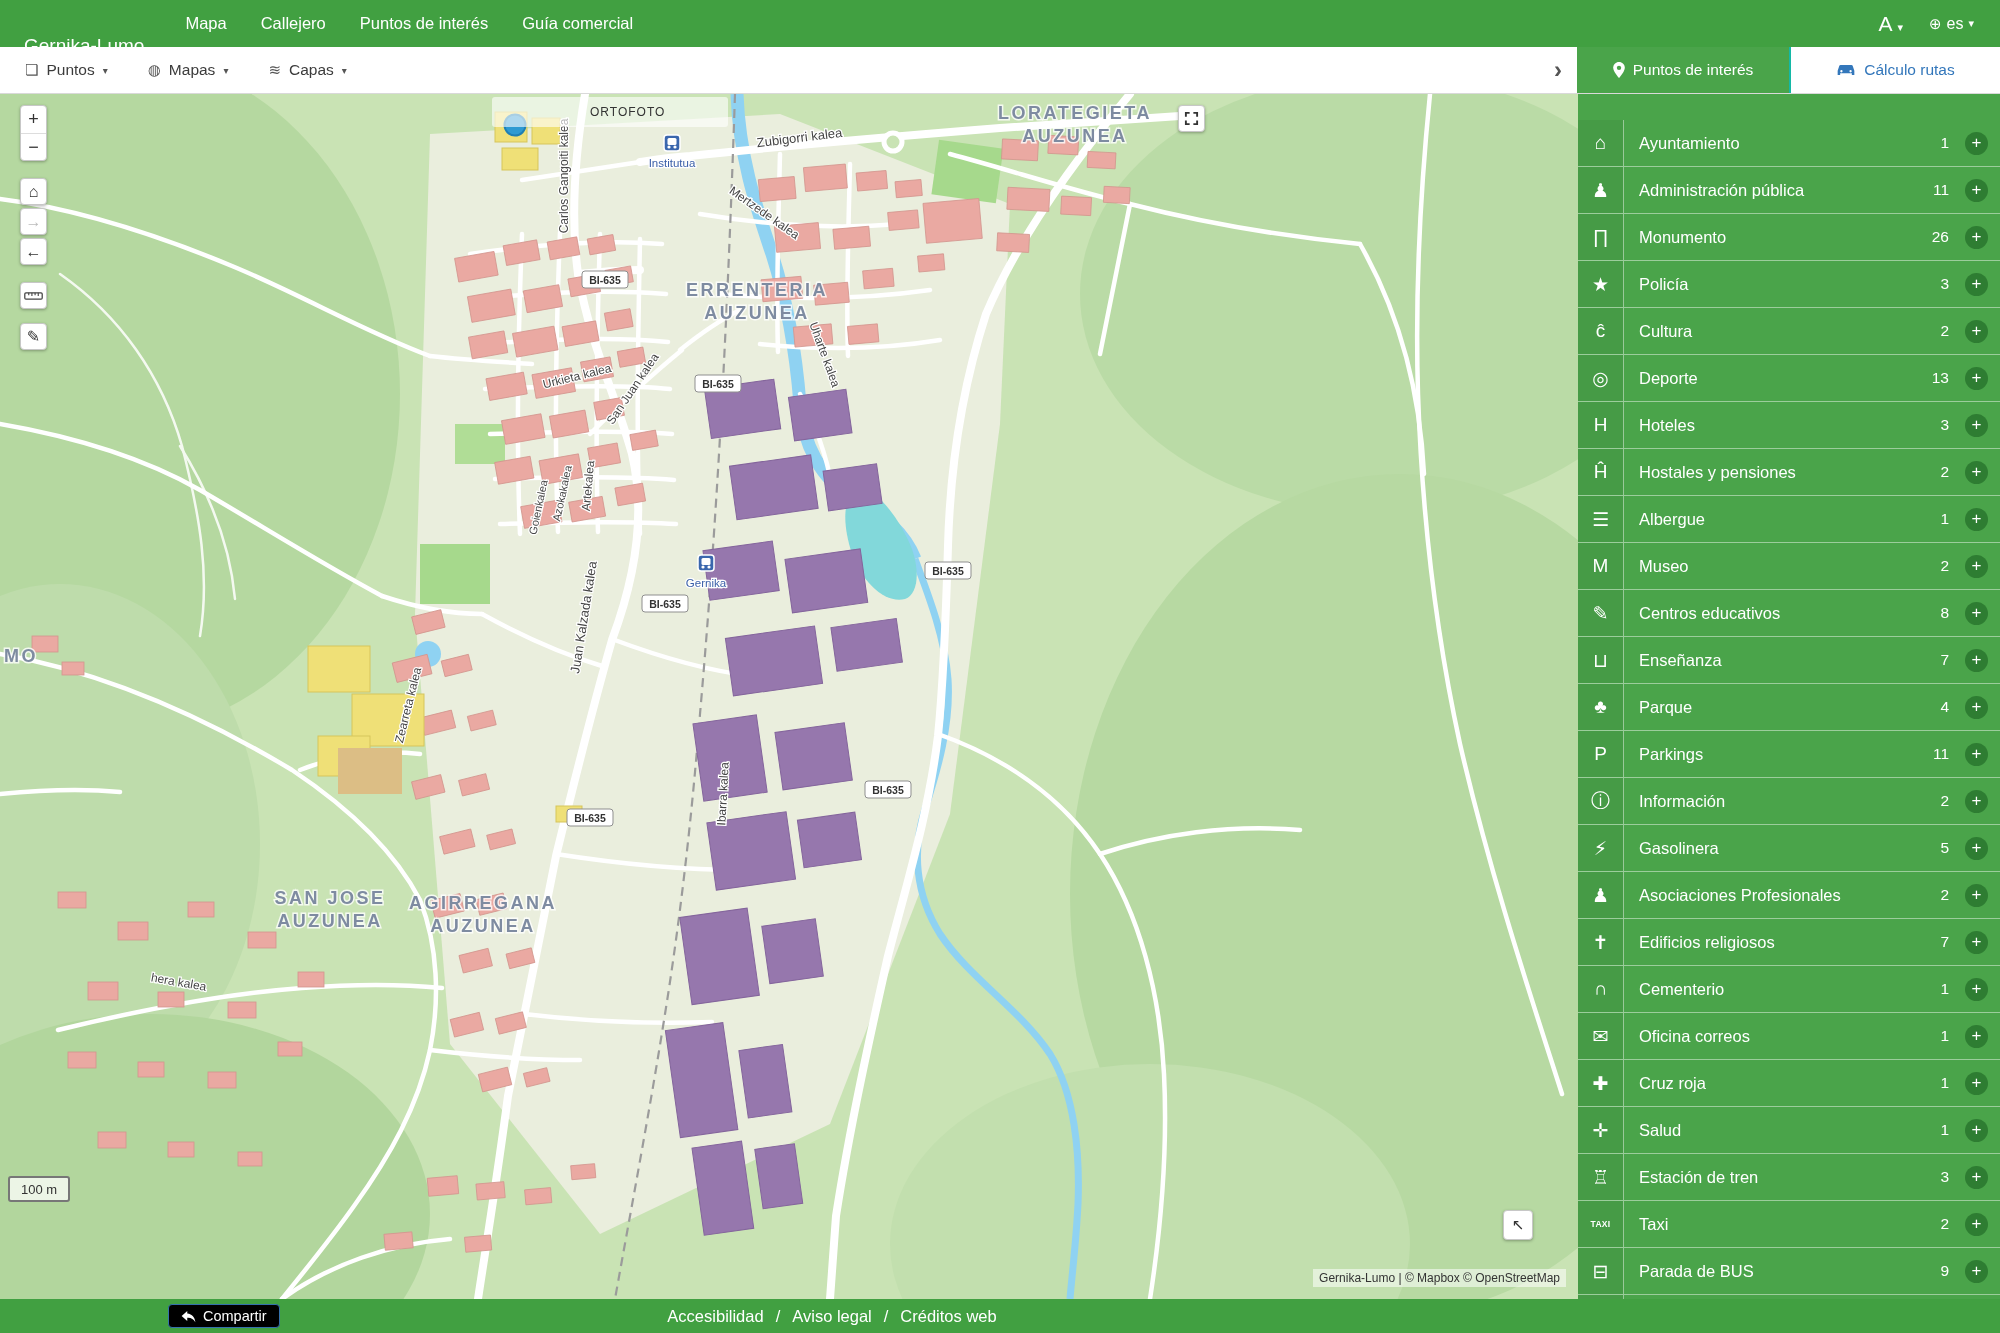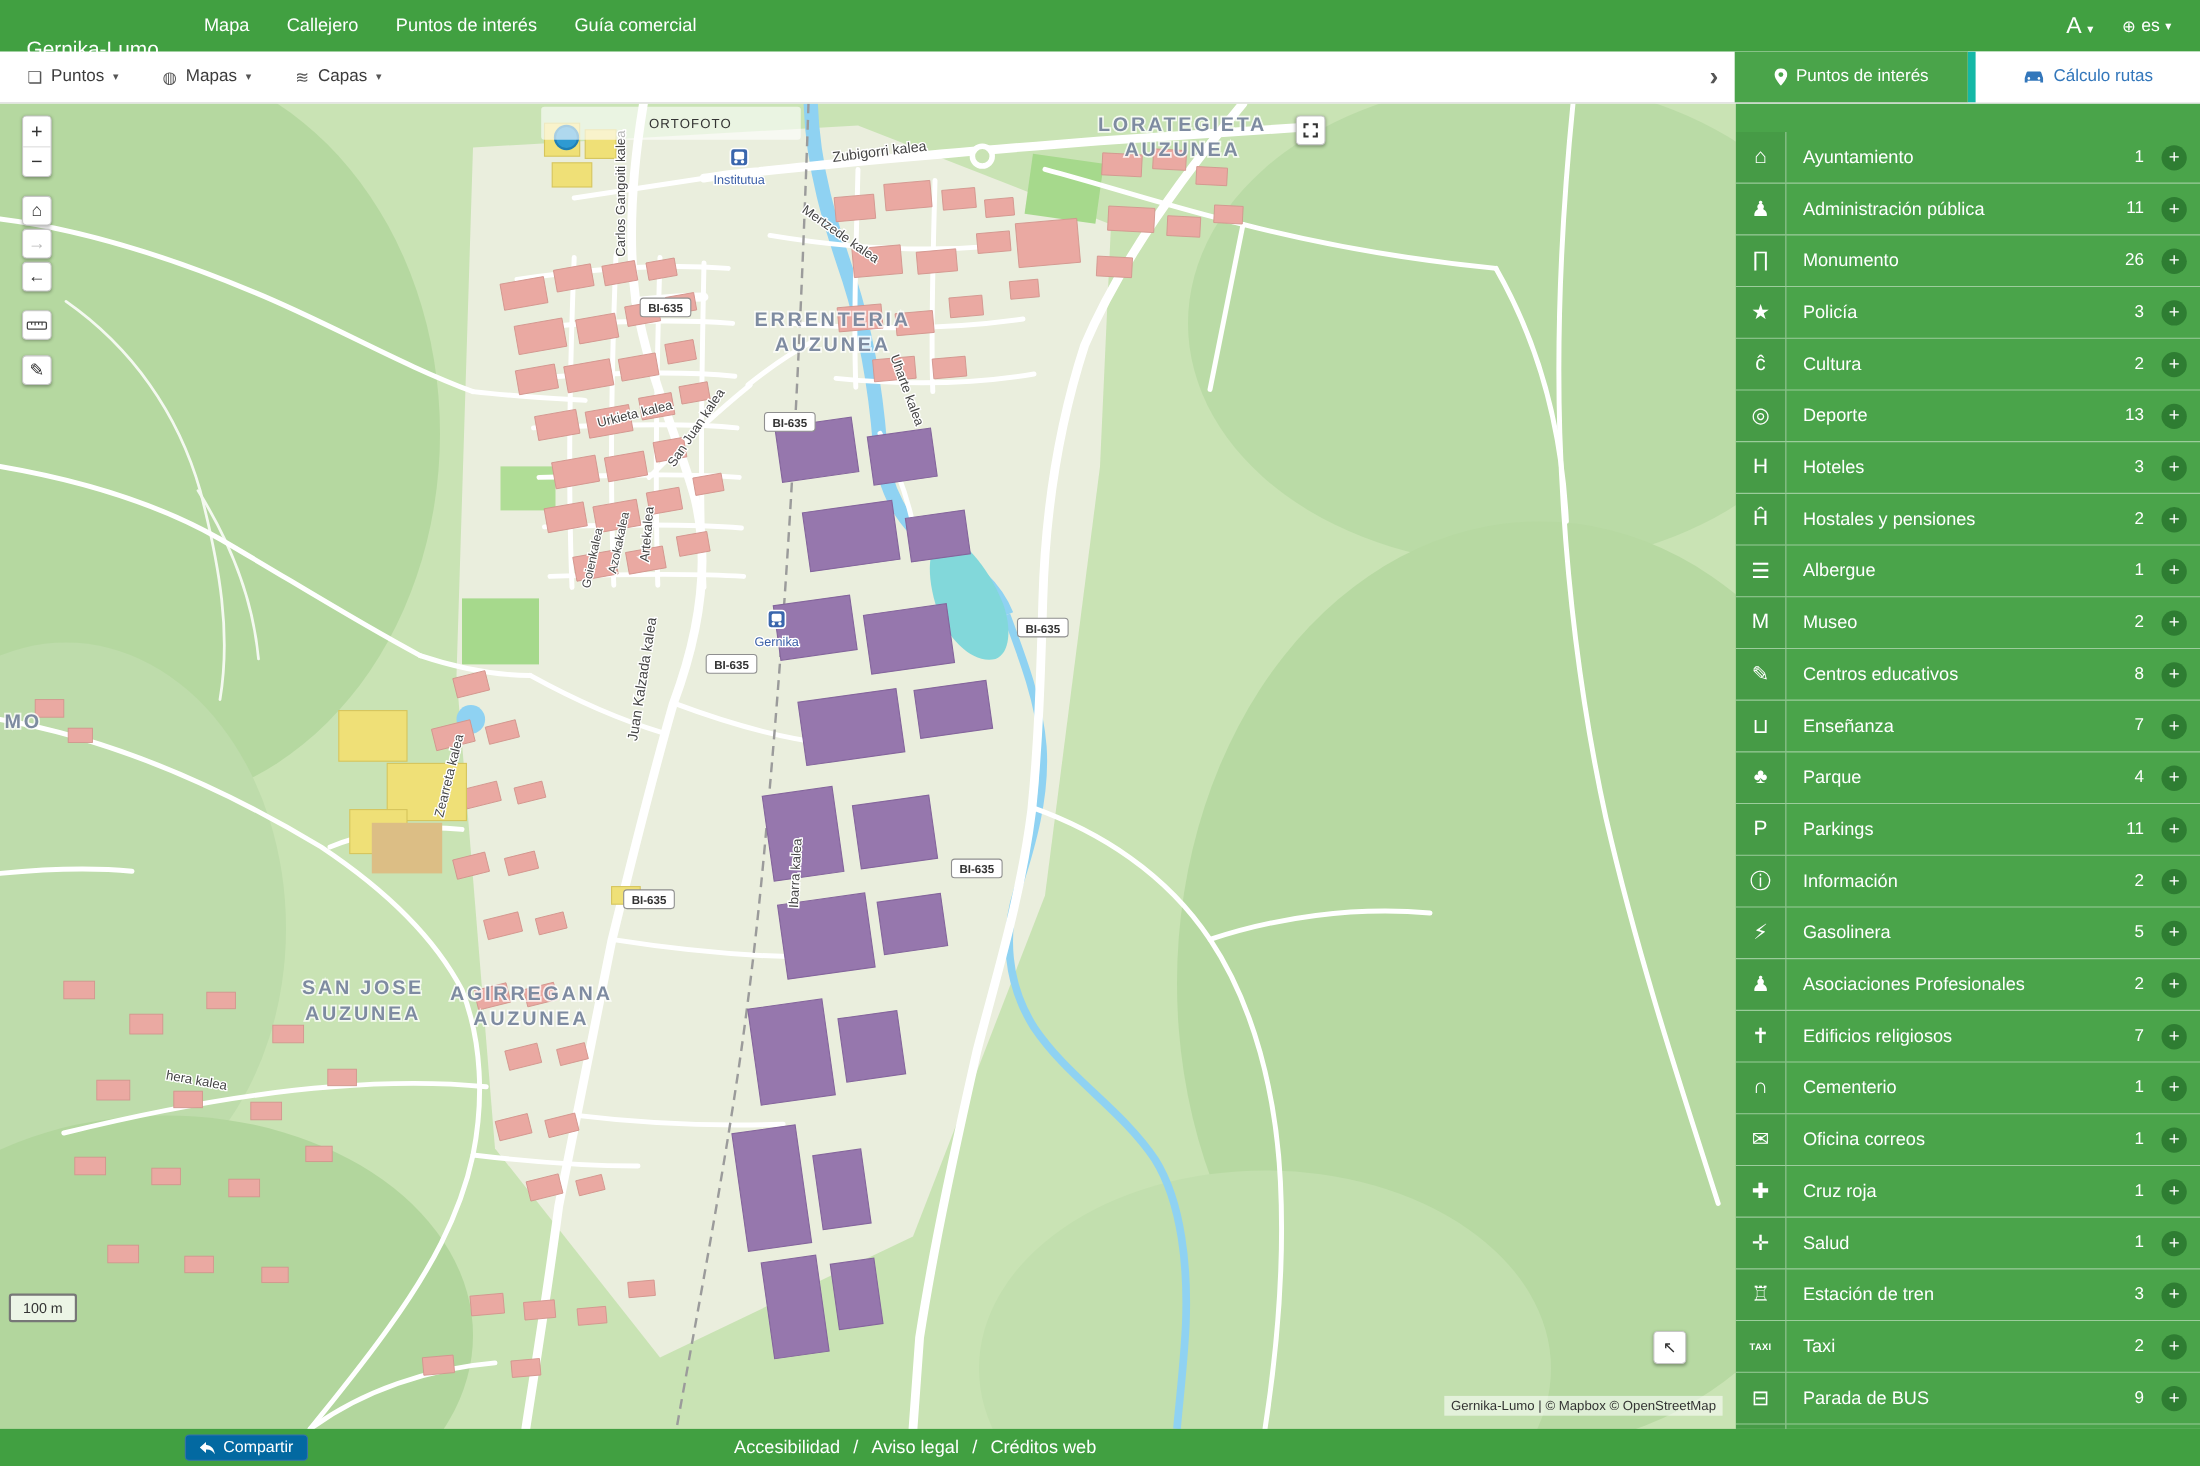--- a/index.html
+++ b/index.html
@@ -24,21 +24,21 @@
            border-bottom:1px solid #d9d9d9;display:flex;align-items:stretch;z-index:30;}
   .menu-btn{display:flex;align-items:center;gap:8px;padding:0 15px;margin-left:10px;
             font-size:15.5px;color:#3c3c3c;cursor:pointer;}
   .menu-icon{font-size:15px;color:#555;}
   .menu-caret{font-size:10px;color:#555;}
   .tb-spacer{flex:1;}
   .collapse-btn{width:38px;display:flex;align-items:center;justify-content:center;
                 font-size:24px;color:#555;cursor:pointer;font-weight:bold;line-height:1;}
   .tab{display:flex;align-items:center;justify-content:center;gap:8px;font-size:15.5px;cursor:pointer;}
   .tab-poi{width:212px;background:#4aa44a;color:#fff;}
-  .tab-routes{width:211px;background:#fff;color:#3377bb;border-left:7px solid #14b8a6;}
+  .tab-routes{width:211px;background:#fff;color:#3377bb;border-left:2px solid #14b8a6;}
 
   
   .map-wrap{position:absolute;top:94px;left:0;width:1578px;height:1205px;overflow:hidden;
             background:#c9e3b4;cursor:default;}
   svg text{font-family:"Liberation Sans","DejaVu Sans",sans-serif;}
   .hood{fill:#7e8ba1;font-weight:bold;font-size:18px;letter-spacing:2.5px;
         paint-order:stroke;stroke:rgba(255,255,255,.8);stroke-width:3px;}
   .street{fill:#454545;paint-order:stroke;stroke:#ffffff;stroke-width:2.5px;}
   .station{fill:#3a5fa8;font-size:11.5px;paint-order:stroke;stroke:#fff;stroke-width:2.5px;}
   .badge-text{fill:#333;font-weight:bold;}
@@ -72,21 +72,21 @@
             color:#fff;font-size:19px;border-right:1px solid rgba(255,255,255,.45);background:rgba(0,0,0,.05);flex:none;}
   .poi-icon.tiny{font-size:8.5px;font-weight:bold;letter-spacing:.3px;}
   .poi-label{flex:1;padding-left:15px;color:#fff;font-size:16.5px;white-space:nowrap;}
   .poi-count{color:#fff;font-size:15.5px;margin-right:16px;}
   .poi-add{width:23px;height:23px;border-radius:50%;background:#2e7d32;color:#fff;display:flex;
            align-items:center;justify-content:center;font-size:17px;margin-right:12px;flex:none;}
 
   
   .footer{position:absolute;left:0;bottom:0;width:100%;height:34px;background:#41a041;
           display:flex;align-items:center;z-index:30;}
-  .share-btn{margin-left:168px;background:#0369a1;border:1px solid #3571ad;color:#fff;
+  .share-btn{margin-left:168px;background:#000000;border:1px solid #3571ad;color:#fff;
              border-radius:4px;padding:3px 12px;font-size:14.5px;display:flex;align-items:center;
              gap:7px;cursor:pointer;}
   .footer-links{position:absolute;left:832px;transform:translateX(-50%);display:flex;gap:12px;
                 color:#fff;font-size:16.5px;}
   .footer-links a{color:#fff;text-decoration:none;cursor:pointer;}
   .footer-links span{color:#fff;}
 </style>
 </head>
 <body>
 

